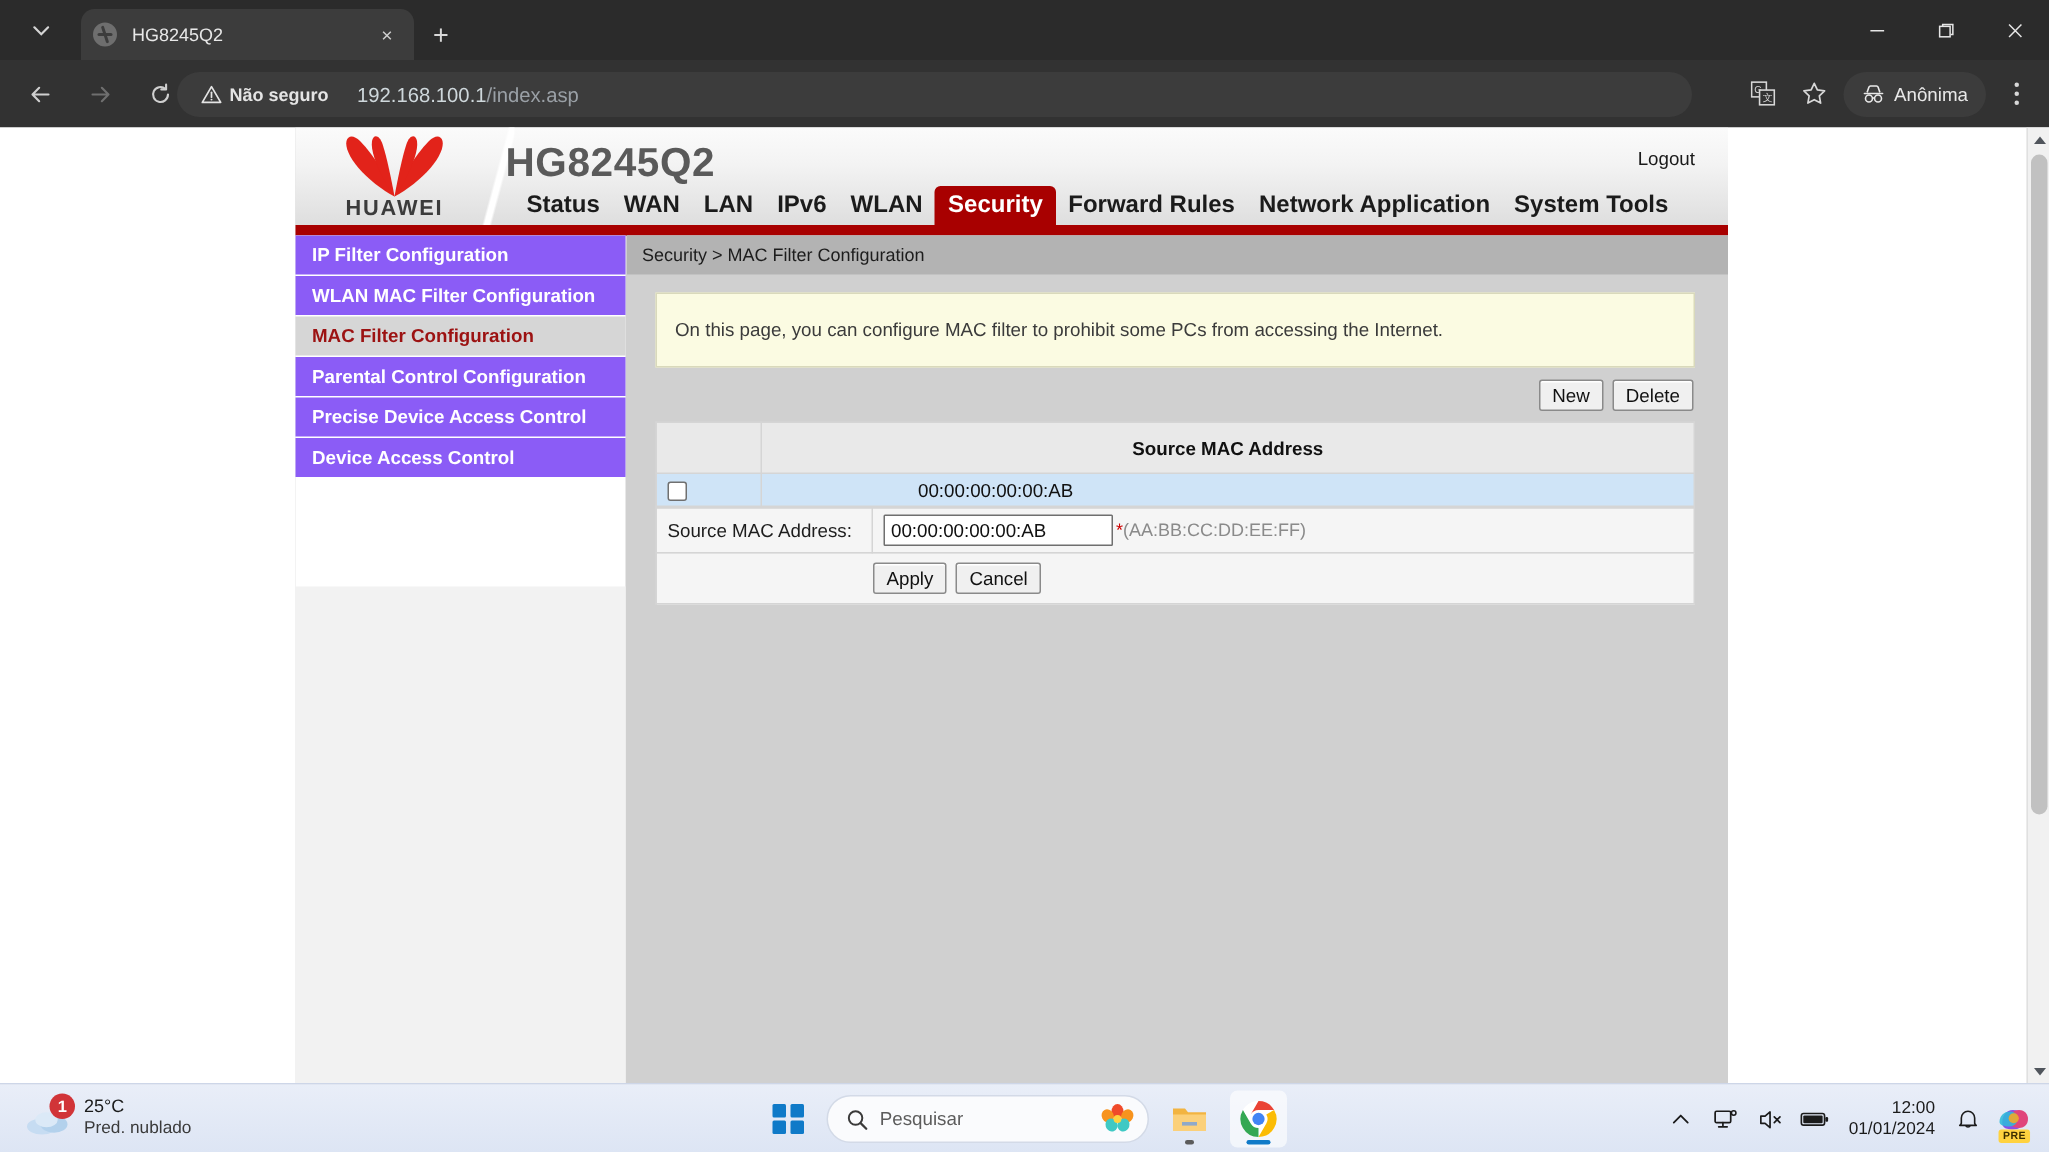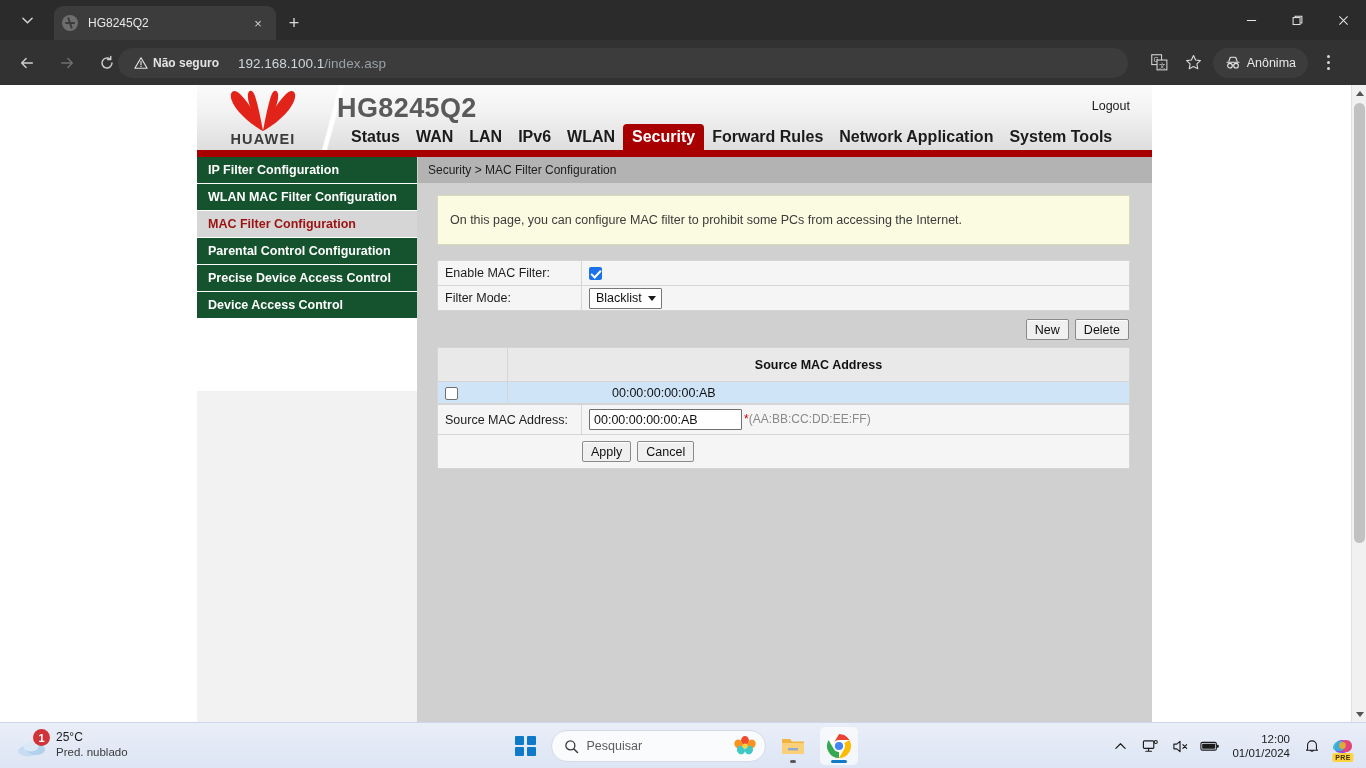--- a/index.html
+++ b/index.html
@@ -77,21 +77,21 @@
     padding:0 4px 0 12px;
   }
   .notsecure {
     display:flex; align-items:center; gap:5px; height:24px;
     padding:0 9px 0 4px; border-radius:12px; flex:none;
   }
   .notsecure-label { color:#e4e4e4; font-size:12px; font-weight:bold; white-space:nowrap; }
   .url { color:#cfd8dc; font-size:13.5px; margin-left:10px; white-space:nowrap; }
   .url .path { color:#9aa0a6; }
 
-  .tb-right { position:absolute; right:16px; top:40px; height:45px; display:flex; align-items:center; }
+  .tb-right { position:absolute; right:0; top:40px; height:45px; display:flex; align-items:center; }
   .tbicon {
     width:30px; height:30px; margin-right:4px; border-radius:50%;
     display:flex; align-items:center; justify-content:center; color:#d8d8d8; font-size:14px;
   }
   .incognito-pill {
     height:30px; border-radius:15px; background:#3c3c3c; display:flex; align-items:center;
     gap:6px; padding:0 12px; margin-right:2px; color:#e8e8e8; font-size:12.5px;
   }
   .kebab {
     width:28px; height:32px; margin:0 8px 0 4px; display:flex; flex-direction:column;
@@ -152,21 +152,21 @@
   }
   .navitem.active {
     background:#a80000; color:#ffffff;
     border-radius:4px 4px 0 0; padding:5px 9px 5px 9px;
   }
   .redbar { position:absolute; left:0; top:65px; width:955px; height:7px; background:#a80000; }
 
   
   .sidebar { position:absolute; left:0; top:72px; width:220px; bottom:0; background:#ffffff; }
   .side-item {
-    height:26px; margin-bottom:1px; background:#14532d; color:#ffffff;
+    height:26px; margin-bottom:1px; background:#8b5cf6; color:#ffffff;
     font-size:12.5px; font-weight:bold; display:flex; align-items:center; padding-left:11px;
   }
   .side-item.active { background:#d6d6d6; color:#9c1212; }
   .side-filler { position:absolute; left:0; top:234px; width:220px; bottom:0; background:#f2f2f2; }
 
   
   .content { position:absolute; left:221px; top:72px; right:0; bottom:0; background:#d0d0d0; }
   .crumb {
     height:26px; background:#b3b3b3; display:flex; align-items:center;
     padding-left:10px; font-size:12px; color:#1d1d1d;
@@ -420,39 +420,20 @@
         <div class="side-item">Device Access Control</div>
       </div>
 
       <div class="content">
         <div class="crumb">Security &gt; MAC Filter Configuration</div>
 
         <div class="panel">
 
           <div class="notice">On this page, you can configure MAC filter to prohibit some PCs from accessing the Internet.</div>
 
-          <table class="formtbl">
-            <tbody>
-                <tr>
-              <td class="lbl">Enable MAC Filter:</td>
-              <td class="fld">
-                <span class="cb"></span>
-              </td>
-            </tr>
-            <tr>
-              <td class="lbl">Filter Mode:</td>
-              <td class="fld">
-                <span class="sel">
-                  <span>Blacklist</span>
-                  <span class="chev"></span>
-                </span>
-              </td>
-            </tr>
-          </tbody>
-            </table>
 
           <div class="btnrow">
             <div class="btn">New</div>
             <div class="btn">Delete</div>
           </div>
 
           <table class="datatbl">
             <tbody>
                 <tr>
               <th class="ckcol"></th>

